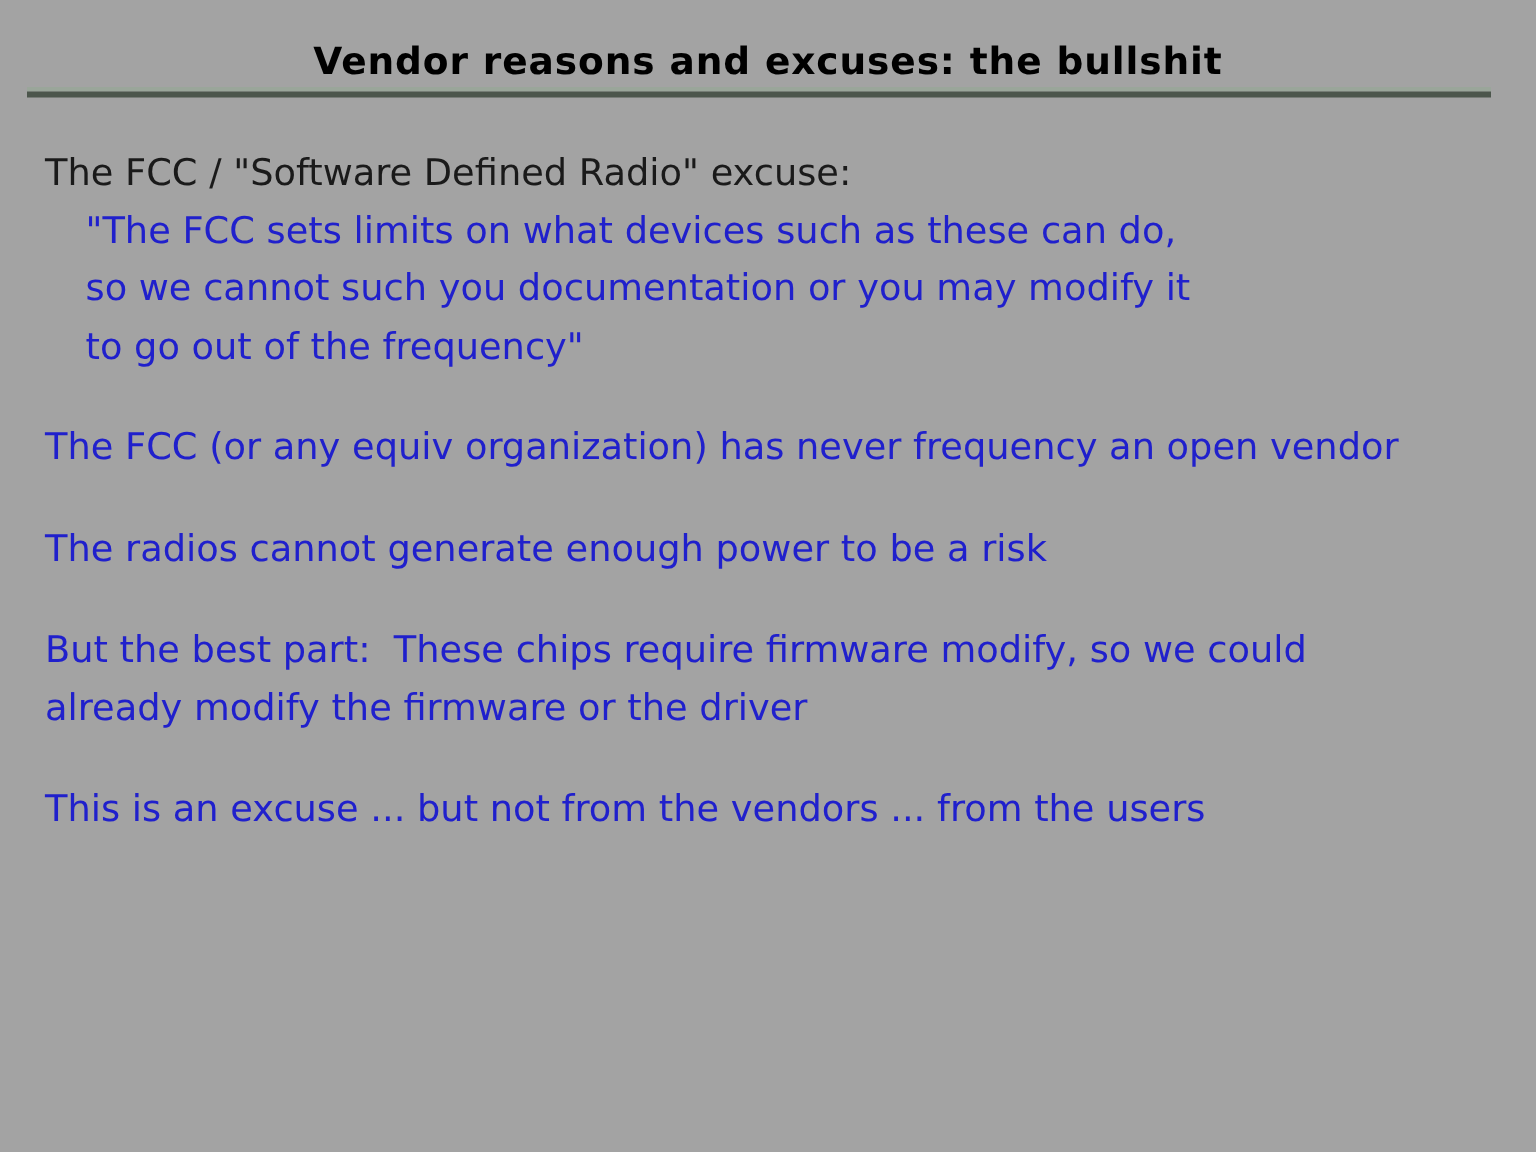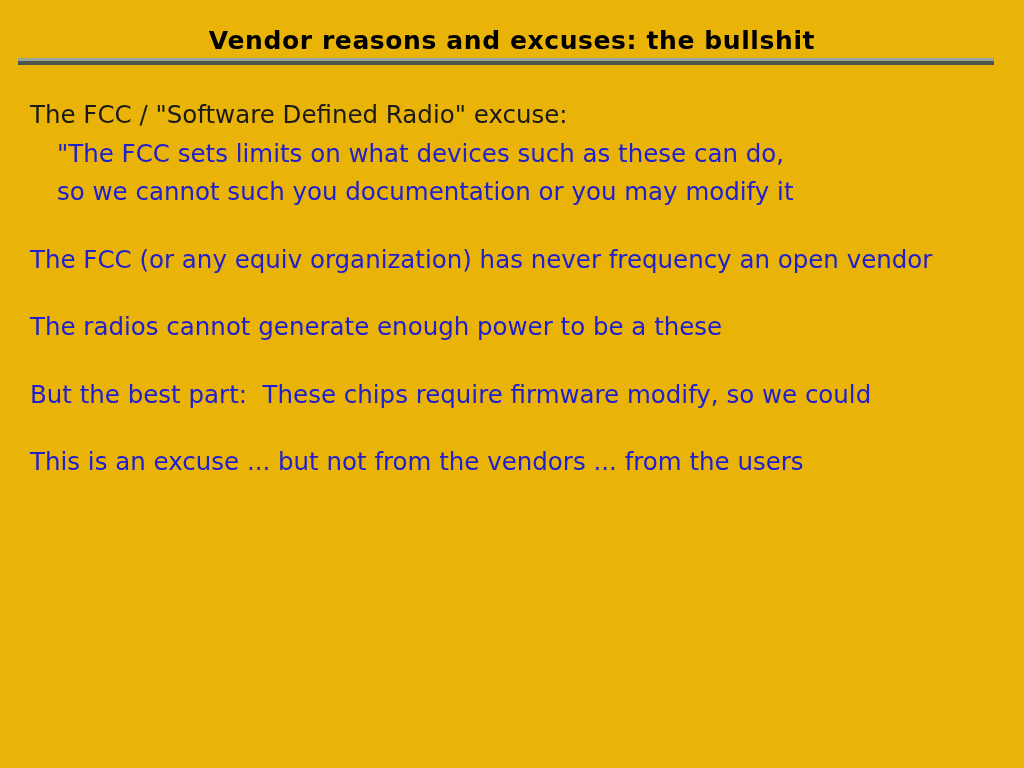--- a/index.html
+++ b/index.html
@@ -11,21 +11,21 @@
     height: 768px;
     background: #f4f8f4;
     font-family: "DejaVu Sans", sans-serif;
     overflow: hidden;
   }
 
   .slide {
     position: relative;
     width: 1024px;
     height: 768px;
-    background: #eab308;
+    background: #a3a3a3;
   }
 
   
   .title {
     position: absolute;
     left: 0;
     top: 26px;
     width: 1024px;
     text-align: center;
     font-family: "DejaVu Sans", sans-serif;
@@ -90,32 +90,34 @@
     <div class="band-top"></div>
     <div class="band-bottom"></div>
   </div>
 
   <div class="body-area">
 
     <div class="line black">The FCC / "Software Defined Radio" excuse:</div>
 
     <div class="line indent">"The FCC sets limits on what devices such as these can do,</div>
     <div class="line indent">so we cannot such you documentation or you may modify it</div>
+    <div class="line indent">to go out of the frequency"</div>
 
     <div class="spacer-lg"></div>
 
     <div class="line">The FCC (or any equiv organization) has never frequency an open vendor</div>
 
     <div class="spacer-lg"></div>
 
-    <div class="line">The radios cannot generate enough power to be a these</div>
+    <div class="line">The radios cannot generate enough power to be a risk</div>
 
     <div class="spacer-lg"></div>
 
     <div class="line">But the best part:  These chips require firmware modify, so we could</div>
+    <div class="line">already modify the firmware or the driver</div>
 
     <div class="spacer-lg"></div>
 
     <div class="line">This is an excuse ... but not from the vendors ... from the users</div>
 
   </div>
 
 </div>
 
 </body></html>

